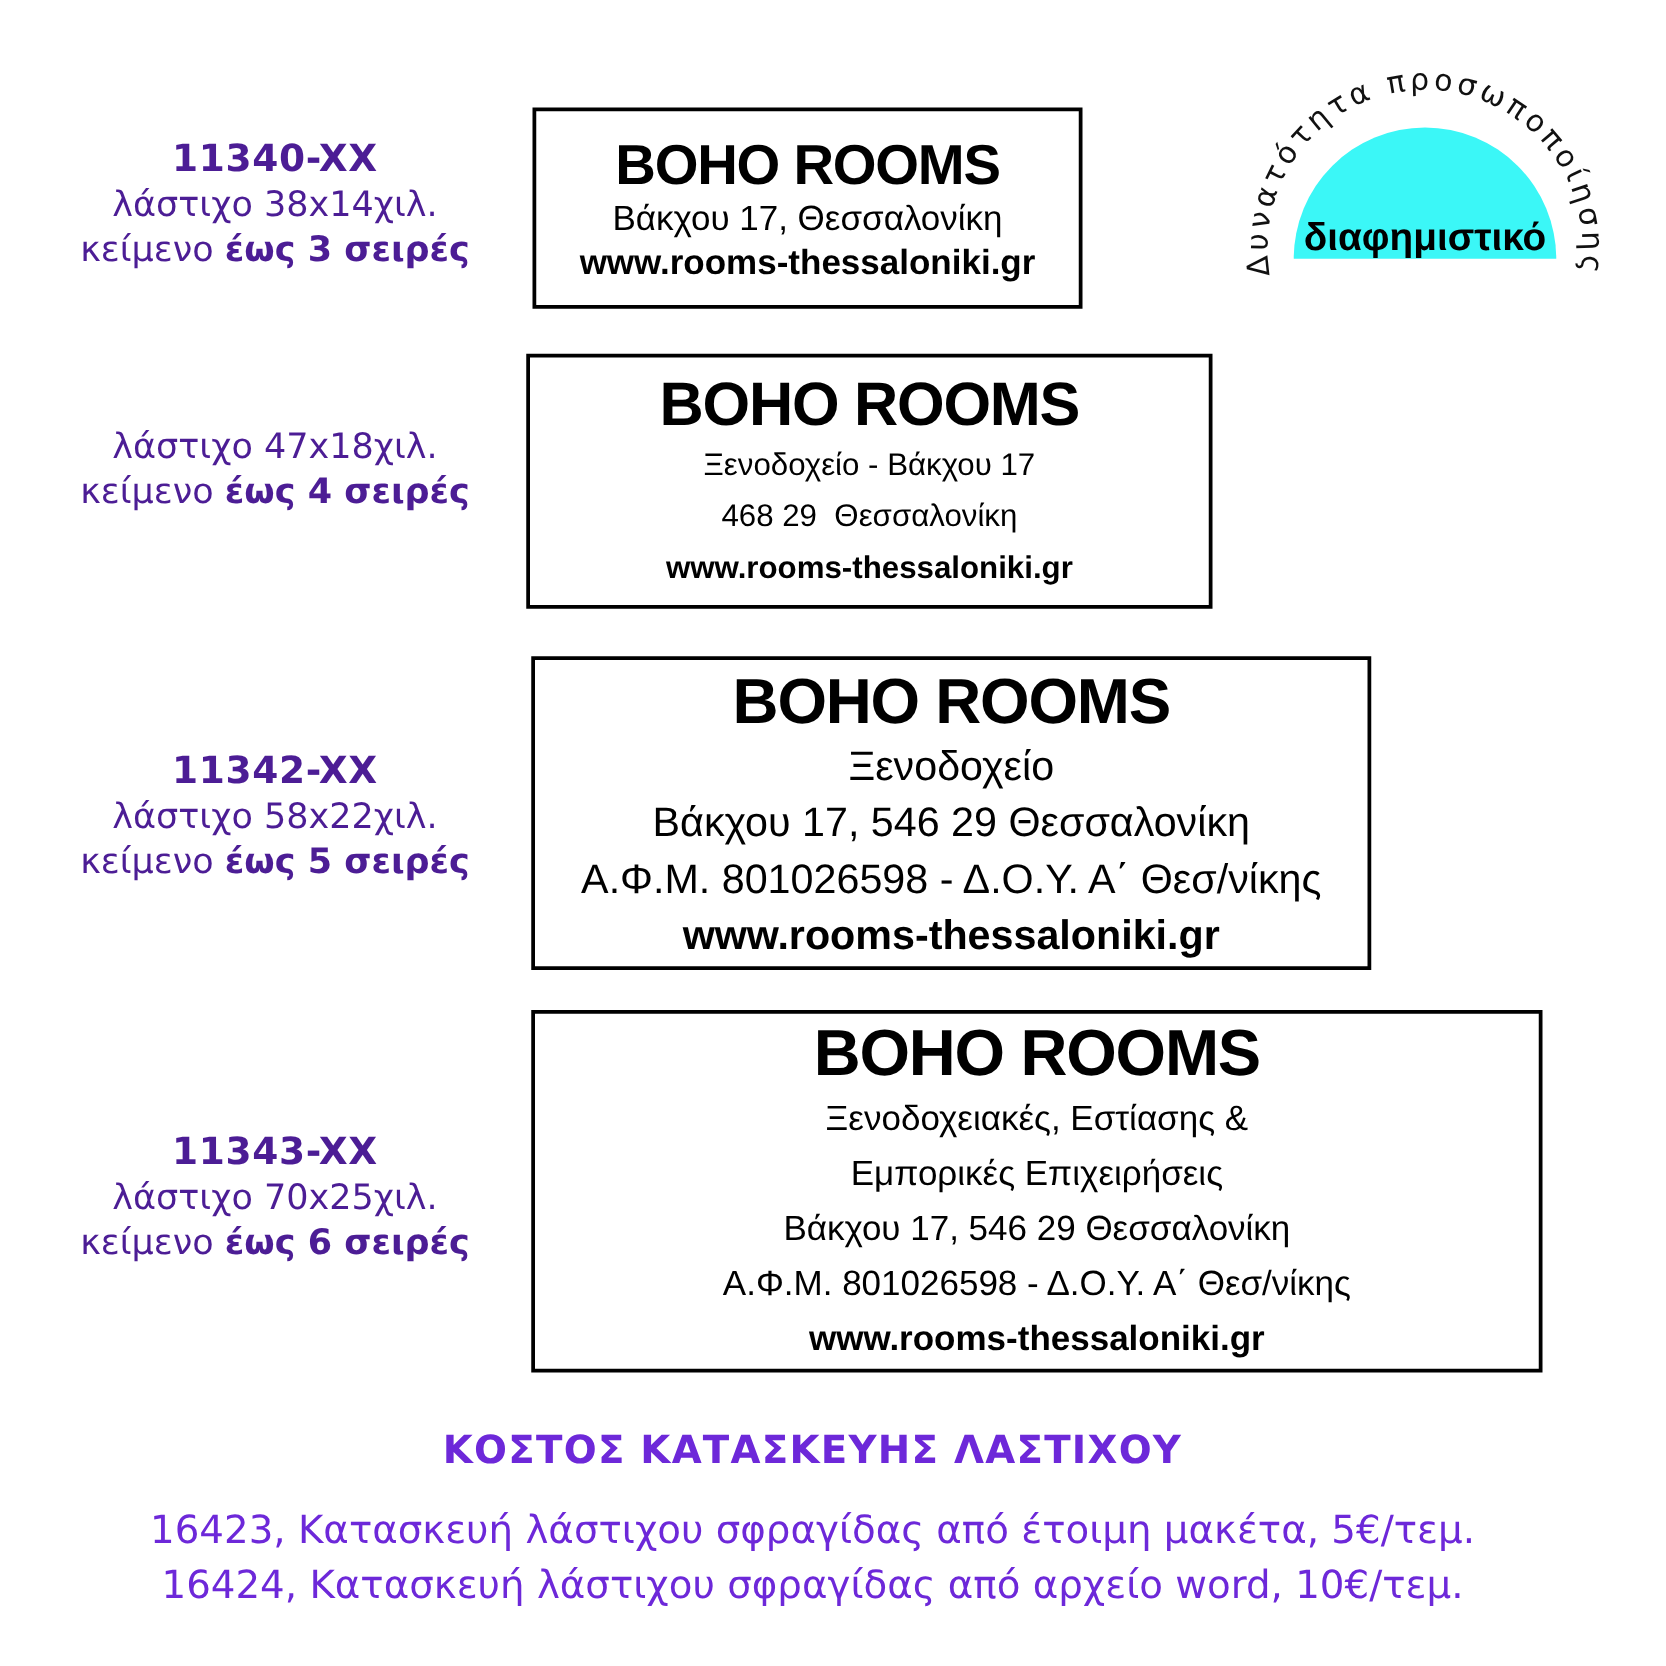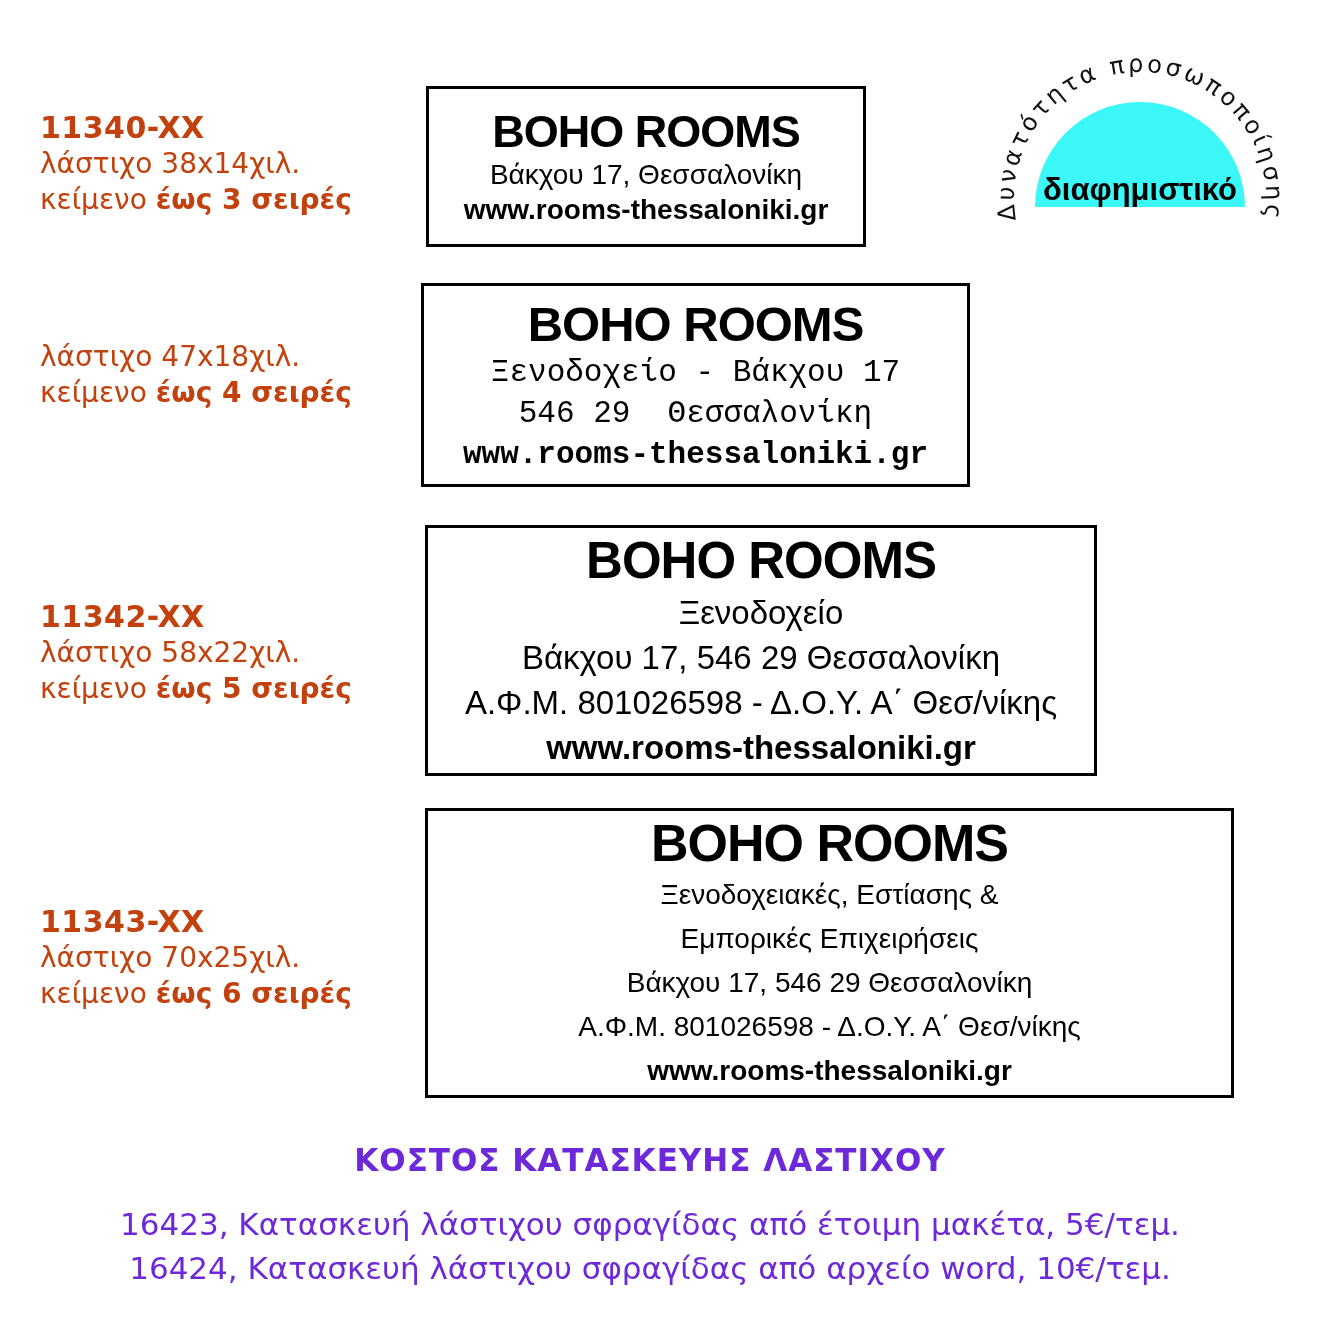--- a/index.html
+++ b/index.html
@@ -10,22 +10,22 @@
     font-family:"DejaVu Sans",sans-serif;
     color:#000;
     overflow:hidden;
   }
 
   
   .spec-label{
     position:absolute;
     right:933px;
     width:360px;
-    text-align:left;
-    color:#c2410c;
+    text-align:center;
+    color:#4c1d95;
   }
   .spec-code{font-weight:bold;font-size:30px;line-height:37px;letter-spacing:.5px;}
   .spec-size{font-size:28px;line-height:36px;}
   .spec-lines{font-size:28px;line-height:36px;}
   .spec-lines .bold{font-weight:bold;}
 
   
   .stamp-box{
     position:absolute;
     box-sizing:border-box;
@@ -41,21 +41,21 @@
   .stamp-title{font-weight:bold;letter-spacing:-1px;white-space:pre;}
   .stamp-line{white-space:pre;}
   .stamp-line.bold{font-weight:bold;}
 
   .box1{left:426px;top:86px;width:440px;height:161px;}
   .box1 .stamp-title{font-size:45px;line-height:50px;}
   .box1 .stamp-line{font-size:28px;line-height:35px;}
 
   .box2{left:421px;top:283px;width:549px;height:204px;}
   .box2 .stamp-title{font-size:49px;line-height:56px;}
-  .box2 .stamp-line{font-size:31px;line-height:41px;font-family:Liberation Mono, monospace;}
+  .box2 .stamp-line{font-size:25px;line-height:41px;}
 
   .box3{left:425px;top:525px;width:672px;height:251px;}
   .box3 .stamp-title{font-size:51px;line-height:58px;}
   .box3 .stamp-line{font-size:33px;line-height:45px;}
 
   .box4{left:425px;top:808px;width:809px;height:290px;}
   .box4 .stamp-title{font-size:52px;line-height:60px;}
   .box4 .stamp-line{font-size:28px;line-height:44px;}
 
   
@@ -125,21 +125,21 @@
   </div>
 
   <div class="spec-label" style="top:339px;">
     <div class="spec-size">λάστιχο 47x18χιλ.</div>
     <div class="spec-lines"><span>κείμενο </span><span class="bold">έως 4 σειρές</span></div>
   </div>
 
   <div class="stamp-box box2">
     <div class="stamp-title">BOHO ROOMS</div>
     <div class="stamp-line">Ξενοδοχείο - Βάκχου 17</div>
-    <div class="stamp-line">546 29  Θεσσαλονίκη</div>
+    <div class="stamp-line">468 29  Θεσσαλονίκη</div>
     <div class="stamp-line bold">www.rooms-thessaloniki.gr</div>
   </div>
 
   <div class="spec-label" style="top:598px;">
     <div class="spec-code">11342-XX</div>
     <div class="spec-size">λάστιχο 58x22χιλ.</div>
     <div class="spec-lines"><span>κείμενο </span><span class="bold">έως 5 σειρές</span></div>
   </div>
 
   <div class="stamp-box box3">

